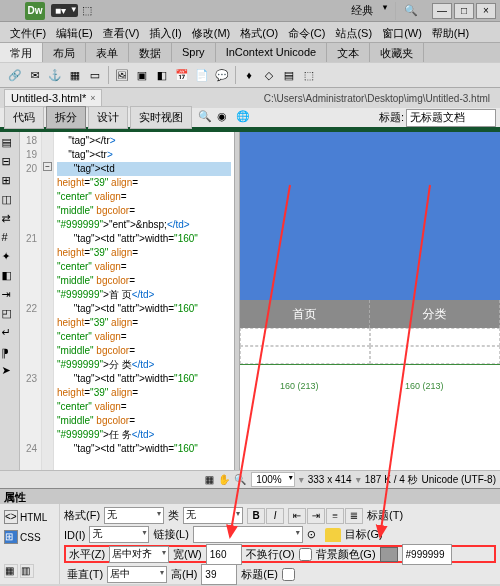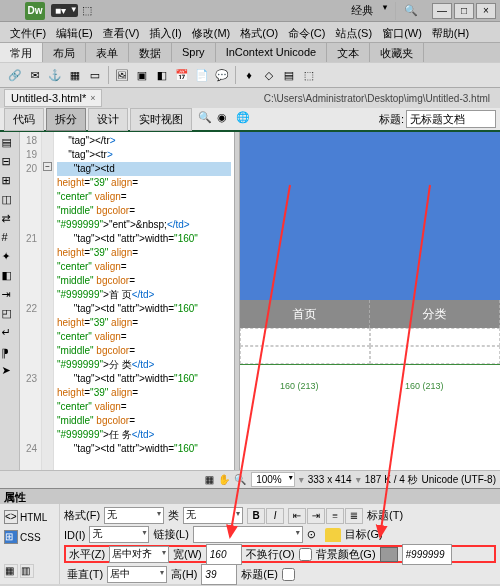--- a/index.html
+++ b/index.html
@@ -20,21 +20,21 @@
 .tabbar { height: 20px; display: flex; background: #c8c8c8; border-top: 1px solid #aaa; }
 .tab { padding: 3px 10px; font-size: 11px; border-right: 1px solid #aaa; cursor: pointer; }
 .tab.active { background: #e8e8e8; }
 .toolbar { height: 26px; background: #e0e0e0; border-top: 1px solid #ccc; border-bottom: 1px solid #aaa; display: flex; align-items: center; padding: 2px 6px; gap: 2px; overflow: hidden; }
 .tool-ico { width: 18px; height: 18px; border: 1px solid transparent; display: flex; align-items: center; justify-content: center; font-size: 11px; }
 .tool-sep { width: 1px; height: 18px; background: #b0b0b0; margin: 0 2px; }
 .doc-tabbar { height: 20px; background: #d8d8d8; display: flex; align-items: center; padding: 0 4px; }
 .doc-tab { font-size: 11px; padding: 2px 6px; background: #eee; border: 1px solid #bbb; display: flex; align-items: center; gap: 4px; }
 .doc-close { font-size: 9px; color: #666; }
 .doc-path { flex: 1; text-align: right; font-size: 10px; color: #444; padding-right: 6px; }
-.view-bar { height: 24px; background: #e8e8e8; border-bottom: 2px solid #14532d; display: flex; align-items: center; padding: 2px 4px; gap: 2px; justify-content: flex-end; }
+.view-bar { height: 24px; background: #e8e8e8; border-bottom: 5px solid #14532d; display: flex; align-items: center; padding: 2px 4px; gap: 2px; justify-content: flex-end; }
 .view-btn { padding: 3px 8px; font-size: 11px; border: 1px solid #bbb; background: #ddd; }
 .view-btn.pressed { background: #c0c0c0; border-color: #888; }
 .view-tools { display: flex; gap: 3px; align-items: center; margin-left: 4px; }
 .view-tico { width: 16px; height: 16px; }
 .title-lbl { margin-left: auto; font-size: 11px; }
 .title-input { width: 90px; height: 18px; border: 1px solid #999; background: #fff; padding: 0 3px; font-size: 11px; }
 .workspace { display: flex; height: 338px; background: #fff; }
 .vtoolbar { width: 20px; background: #d8d8d8; border-right: 1px solid #bbb; display: flex; flex-direction: column; align-items: center; gap: 3px; padding-top: 4px; }
 .vtool { width: 16px; height: 16px; }
 .gutter { width: 22px; background: #eee; border-right: 1px solid #ddd; text-align: right; padding-right: 4px; padding-top: 2px; font-size: 10px; color: #888; font-family: Consolas, monospace; line-height: 14px; }
@@ -65,21 +65,21 @@
 .zoom-val { padding: 1px 12px 1px 4px; border: 1px solid #bbb; background: #fff; position: relative; }
 .zoom-val::after { content: "▾"; position: absolute; right: 1px; top: 0; font-size: 8px; }
 .props-header { height: 16px; background: #c8c8c8; border-top: 1px solid #888; padding: 1px 4px; font-size: 11px; font-weight: bold; }
 .props { height: 80px; background: #e8e8e8; display: flex; }
 .props-left { width: 60px; border-right: 1px solid #ccc; display: flex; flex-direction: column; padding: 4px 2px; gap: 2px; }
 .props-mode { display: flex; align-items: center; gap: 2px; font-size: 10px; padding: 2px; }
 .props-mode-ico { width: 14px; height: 14px; border: 1px solid #888; }
 .props-main { flex: 1; padding: 3px 4px; display: flex; flex-direction: column; gap: 2px; }
 .prow { display: flex; align-items: center; gap: 4px; height: 18px; }
 .plbl { font-size: 11px; white-space: nowrap; }
-.pinput { height: 21px; border: 1px solid #999; background: #fff; padding: 0 3px; font-size: 10px; font-style: italic; }
+.pinput { height: 21px; border: 1px solid #999; background: #fff; padding: 0 3px; font-size: 10px; }
 .psel { height: 17px; border: 1px solid #999; background: #fff; font-size: 10px; padding-left: 2px; padding-right: 12px; position: relative; display: inline-block; }
 .psel::after { content: "▾"; position: absolute; right: 2px; top: 1px; font-size: 8px; color: #555; }
 .highlight-box { border: 2px solid #ff3030; }
 .color-swatch { width: 18px; height: 15px; background: #999999; border: 1px solid #666; display: inline-block; vertical-align: middle; }
 .sm-ico { width: 14px; height: 14px; display: inline-block; vertical-align: middle; }
 .folder-ico { width: 16px; height: 14px; background: #f4d03f; border-radius: 2px 2px 0 0; display: inline-block; }
 .fmt-btns { display: flex; gap: 1px; }
 .fmt-btn { width: 18px; height: 16px; border: 1px solid #bbb; display: flex; align-items: center; justify-content: center; font-size: 10px; font-family: serif; }
 svg.arrow { position: absolute; z-index: 100; }
 </style>

